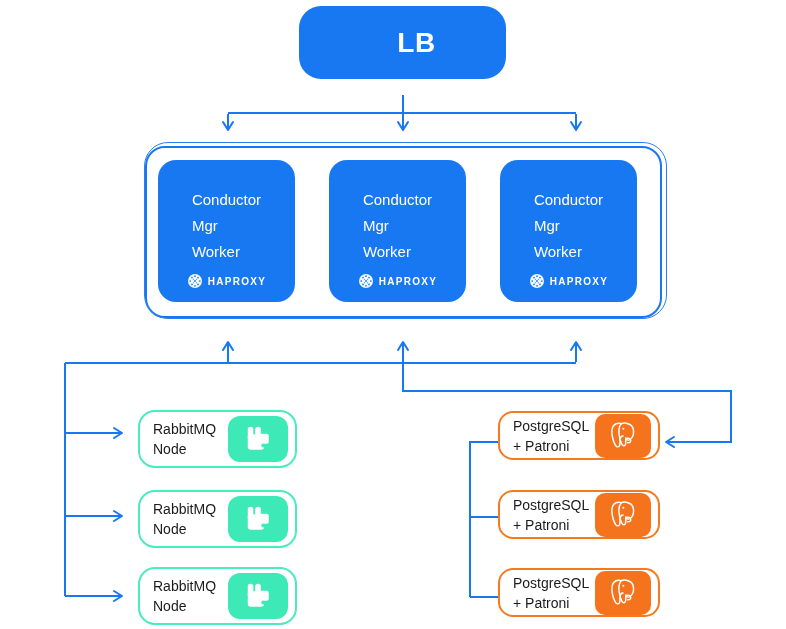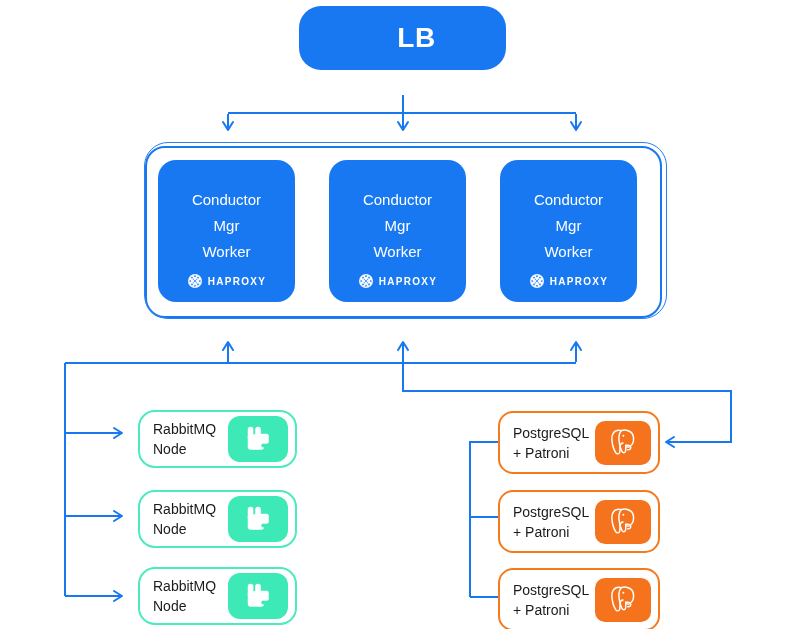--- a/index.html
+++ b/index.html
@@ -2,47 +2,47 @@
 <html><head>
 <meta charset="utf-8">
 <style>
   html,body{margin:0;padding:0;background:#fff;}
   body{font-family:"Liberation Sans", sans-serif;}
   .canvas{position:relative;width:786px;height:629px;background:#ffffff;overflow:hidden;}
   svg.wires{position:absolute;left:0;top:0;z-index:1;}
   .node{position:absolute;box-sizing:border-box;z-index:2;}
 
   
-  .lb{left:299px;top:6px;width:207px;height:64px;border-radius:22px;background:#1778F2;
+  .lb{left:299px;top:6px;width:207px;height:73px;border-radius:22px;background:#1778F2;
       display:flex;align-items:center;justify-content:center;color:#fff;font-size:28px;
       font-weight:600;letter-spacing:.5px;padding-left:28px;}
 
   
   .cluster{left:145px;top:146px;width:517px;height:172px;border:2px solid #1778F2;border-radius:20px;background:#fff;}
   .cluster::before{content:"";position:absolute;top:-6px;right:-7px;bottom:-3px;left:-3px;
       border:1.5px solid #2b7ff2;border-radius:24px;pointer-events:none;}
 
   
   .worker{top:160px;width:137px;height:142px;border-radius:18px;background:#1778F2;color:#fff;
       display:flex;flex-direction:column;align-items:center;z-index:3;}
-  .worker .wlines{margin-top:27px;text-align:center;font-size:15px;line-height:26px;}
+  .worker .wlines{margin-top:27px;text-align:left;font-size:15px;line-height:26px;}
   .worker .haproxy{margin-top:auto;margin-bottom:13px;display:flex;align-items:center;gap:5px;}
   .worker .haproxy .hlabel{font-size:10px;font-weight:700;letter-spacing:1.3px;color:#fff;}
   .w1{left:158px;} .w2{left:329px;} .w3{left:500px;}
 
   
   .rmq{left:138px;width:159px;height:58px;background:#fff;border:2px solid #4BEBBE;border-radius:17px;
       display:flex;align-items:center;}
   .rmq .label, .pg .label{margin-left:13px;font-size:14px;line-height:20px;color:#1b1b1b;}
   .rmq .badge{position:absolute;right:7px;top:50%;transform:translateY(-50%);width:60px;height:46px;
       border-radius:12px;background:#3DE9B7;display:flex;align-items:center;justify-content:center;}
   .r1{top:410px;} .r2{top:490px;} .r3{top:567px;}
 
   
-  .pg{left:498px;width:162px;height:63px;background:#fff;border:2px solid #F5791D;border-radius:15px;
+  .pg{left:498px;width:162px;height:49px;background:#fff;border:2px solid #F5791D;border-radius:15px;
       display:flex;align-items:center;}
   .pg .badge{position:absolute;right:7px;top:50%;transform:translateY(-50%);width:56px;height:44px;
       border-radius:10px;background:#F4731C;display:flex;align-items:center;justify-content:center;}
   .p1{top:411px;} .p2{top:490px;} .p3{top:568px;}
 </style>
 </head>
 <body>
 
 <div class="canvas">
 

